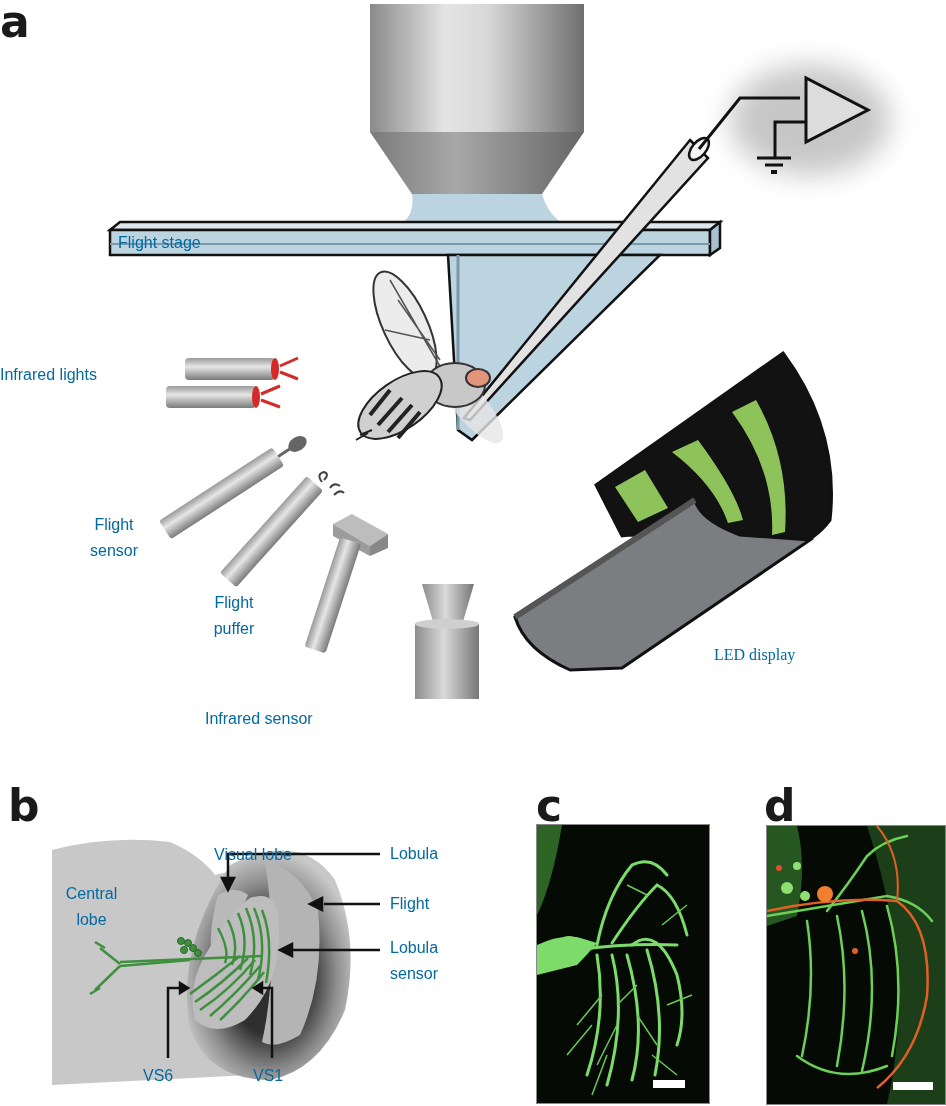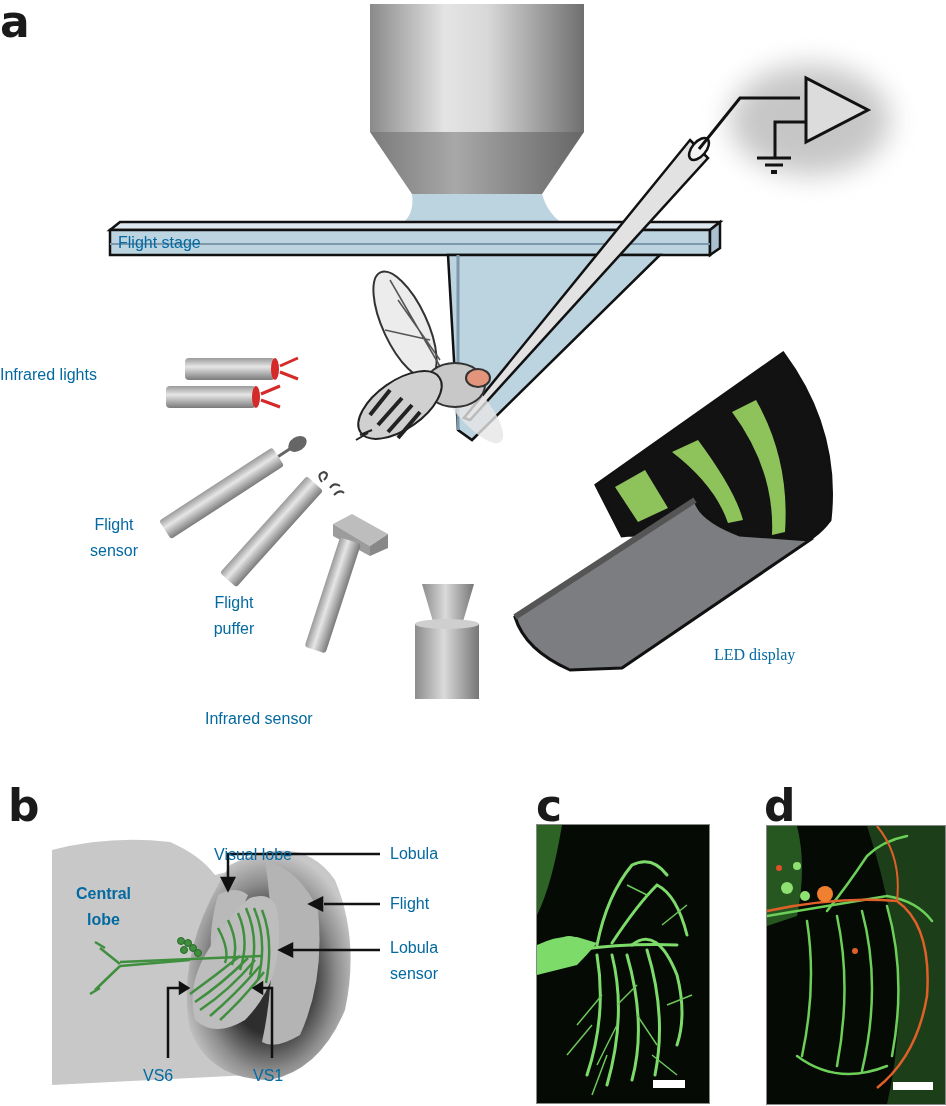--- a/index.html
+++ b/index.html
@@ -206,21 +206,21 @@
   </g>
 </svg>
 
 <div class="label" style="left:214px;top:803px;margin-top:39px;">Visual lobe</div>
 <div class="label" style="left:390px;top:841px;">Lobula</div>
 <div class="label" style="left:390px;top:891px;">Flight</div>
 <div class="label" style="left:390px;top:935px;">
   <div>Lobula</div>
   <div>sensor</div>
 </div>
-<div class="label center" style="left:12px;top:881px;width:95px;font-weight:bold;">
+<div class="label center" style="left:0px;top:881px;width:95px;">
   <div>Central</div>
   <div>lobe</div>
 </div>
 <div class="label" style="left:143px;top:1063px;">VS6</div>
 <div class="label" style="left:253px;top:1063px;">VS1</div>
 
 <div class="panel-letter" style="left:536px;top:784px;">c</div>
 <div class="micro" style="left:536px;top:824px;width:172px;height:278px;">
   <svg width="172" height="278" viewBox="0 0 172 278">
     <path d="M0,120 Q20,110 40,112 L60,118 Q50,130 40,140 L0,150 Z" fill="#7ddb6a"></path>

